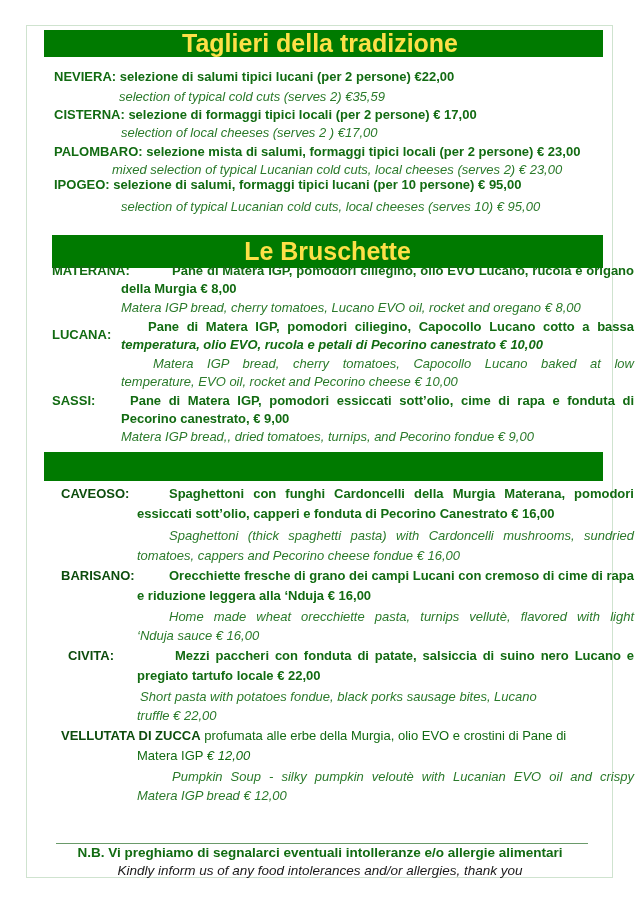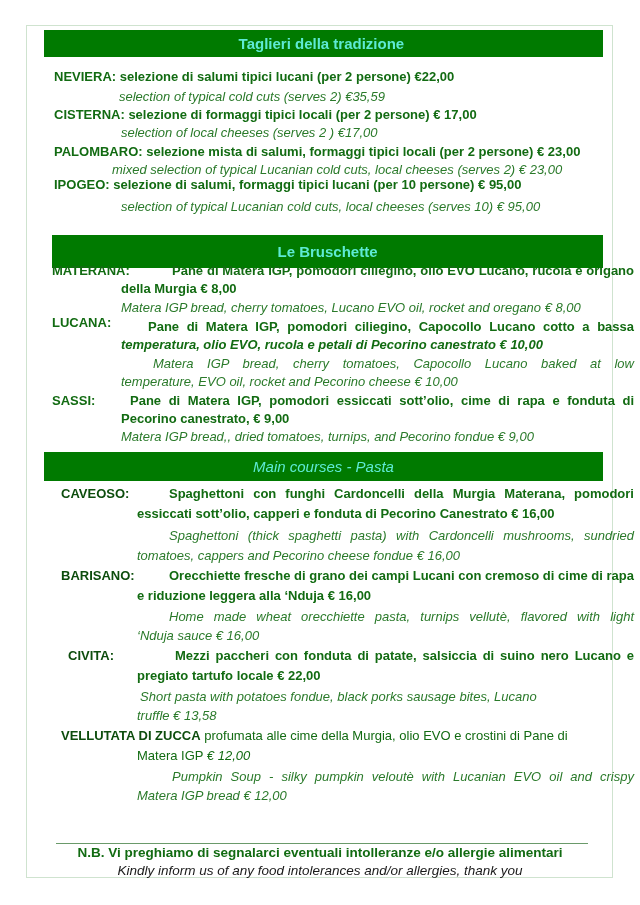--- a/index.html
+++ b/index.html
@@ -6,22 +6,22 @@
   body {
     width: 640px; height: 905px; position: relative; overflow: hidden;
     font-family: "Liberation Sans", "DejaVu Sans", sans-serif;
     color: #126b12;
   }
   .page {
     position: absolute; left: 26px; top: 25px; width: 587px; height: 853px;
     border: 1px solid #cfe3cf; box-sizing: border-box;
   }
   .banner {
-    position: absolute; background: #007a00; color: #5eead4;
-    text-align: center; font-weight: bold; font-size: 15px;
+    position: absolute; background: #007a00; color: #fde047;
+    text-align: center; font-weight: bold; font-size: 25px;
     display: flex; align-items: center; justify-content: center;
     white-space: pre;
     flex-direction: column;
   }
   .banner .it { font-style: italic; font-weight: normal; }
   .line {
     position: absolute; font-size: 13px; line-height: 18px; white-space: nowrap;
   }
   .b { font-weight: bold; color: #126b12; }
   .i { font-style: italic; color: #2a7a2a; }
@@ -50,51 +50,51 @@
 <div class="line b" style="left:54px; top:176px;">IPOGEO: selezione di salumi, formaggi tipici lucani (per 10 persone) € 95,00</div>
 <div class="line i" style="left:121px; top:198px;">selection of typical Lucanian cold cuts, local cheeses (serves 10) € 95,00</div>
 
 <div class="banner" style="left:52px; top:235px; width:551px; height:33px;"><span>Le Bruschette</span></div>
 
 <div class="line b" style="left:52px; top:262px;">MATERANA:</div>
 <div class="line b justify" style="left:140px; top:262px; width:462px;">Pane di Matera IGP, pomodori ciliegino, olio EVO  Lucano, rucola e origano</div>
 <div class="line b" style="left:121px; top:280px;">della Murgia € 8,00</div>
 <div class="line i" style="left:121px; top:299px;">Matera IGP bread, cherry tomatoes, Lucano EVO oil,  rocket and oregano € 8,00</div>
 
-<div class="line b" style="left:52px; top:314px;">LUCANA:</div>
+<div class="line b" style="left:52px; top:326px;">LUCANA:</div>
 <div class="line b justify" style="left:116px; top:318px; width:486px;">Pane di Matera IGP, pomodori ciliegino, Capocollo Lucano cotto a bassa</div>
 <div class="line b" style="left:121px; top:336px;font-style:italic;">temperatura, olio EVO, rucola e petali di Pecorino canestrato € 10,00</div>
 <div class="line i justify" style="left:121px; top:355px; width:481px;">Matera IGP bread, cherry tomatoes, Capocollo Lucano baked at low</div>
 <div class="line i" style="left:121px; top:373px;">temperature, EVO oil,  rocket  and  Pecorino cheese € 10,00</div>
 
 <div class="line b" style="left:52px; top:392px;">SASSI:</div>
 <div class="line b justify" style="left:98px; top:392px; width:504px;">Pane di Matera IGP, pomodori essiccati sott’olio, cime di rapa e fonduta di</div>
 <div class="line b" style="left:121px; top:410px;">Pecorino canestrato, € 9,00</div>
 <div class="line i" style="left:121px; top:428px;">Matera IGP bread,, dried tomatoes, turnips, and Pecorino fondue € 9,00</div>
 
-<div class="banner" style="left:44px; top:452px; width:559px; height:29px;"><span class="it">Main courses - Pasta</span></div>
+<div class="banner" style="left:44px; top:452px; width:559px; height:29px;"></div>
 
 <div class="line b dark" style="left:61px; top:485px;">CAVEOSO:</div>
 <div class="line b justify" style="left:137px; top:485px; width:465px;">Spaghettoni con funghi Cardoncelli della Murgia Materana, pomodori</div>
 <div class="line b" style="left:137px; top:505px;">essiccati sott’olio, capperi e fonduta di Pecorino Canestrato € 16,00</div>
 <div class="line i justify" style="left:137px; top:527px; width:465px;">Spaghettoni (thick spaghetti pasta) with Cardoncelli mushrooms, sundried</div>
 <div class="line i" style="left:137px; top:547px;">tomatoes, cappers and Pecorino cheese fondue € 16,00</div>
 
 <div class="line b dark" style="left:61px; top:567px;">BARISANO:</div>
 <div class="line b justify" style="left:137px; top:567px; width:465px;">Orecchiette fresche di grano dei campi Lucani con cremoso di cime di rapa</div>
 <div class="line b" style="left:137px; top:587px;">e riduzione leggera alla ‘Nduja € 16,00</div>
 <div class="line i justify" style="left:137px; top:608px; width:465px;">Home made wheat orecchiette pasta, turnips vellutè, flavored with light</div>
 <div class="line i" style="left:137px; top:627px;">‘Nduja sauce € 16,00</div>
 
 <div class="line b dark" style="left:68px; top:647px;">CIVITA:</div>
 <div class="line b justify" style="left:143px; top:647px; width:459px;">Mezzi paccheri con fonduta di patate, salsiccia di suino nero Lucano e</div>
 <div class="line b" style="left:137px; top:667px;">pregiato tartufo locale € 22,00</div>
 <div class="line i" style="left:140px; top:688px;">Short pasta with potatoes fondue, black porks sausage bites, Lucano</div>
-<div class="line i" style="left:137px; top:707px;">truffle € 13,58</div>
+<div class="line i" style="left:137px; top:707px;">truffle € 22,00</div>
 
-<div class="line" style="left:61px; top:727px; width:541px;"><span class="b dark">VELLUTATA DI ZUCCA</span><span> profumata alle cime della Murgia, olio EVO e crostini di Pane di</span></div>
+<div class="line" style="left:61px; top:727px; width:541px;"><span class="b dark">VELLUTATA DI ZUCCA</span><span> profumata alle erbe della Murgia, olio EVO e crostini di Pane di</span></div>
 <div class="line" style="left:137px; top:747px;text-align:center;"><span>Matera IGP </span><span class="i" style="color:#126b12">€ 12,00</span></div>
 <div class="line i justify" style="left:140px; top:768px; width:462px;">Pumpkin Soup - silky pumpkin veloutè with Lucanian EVO oil and crispy</div>
 <div class="line i" style="left:137px; top:787px;">Matera IGP bread € 12,00</div>
 
 <div class="footer-rule"></div>
 <div class="footer1">N.B. Vi preghiamo di segnalarci eventuali intolleranze e/o allergie alimentari</div>
 <div class="footer2">Kindly inform us of any food intolerances and/or allergies, thank you</div>
 
 </body></html>

